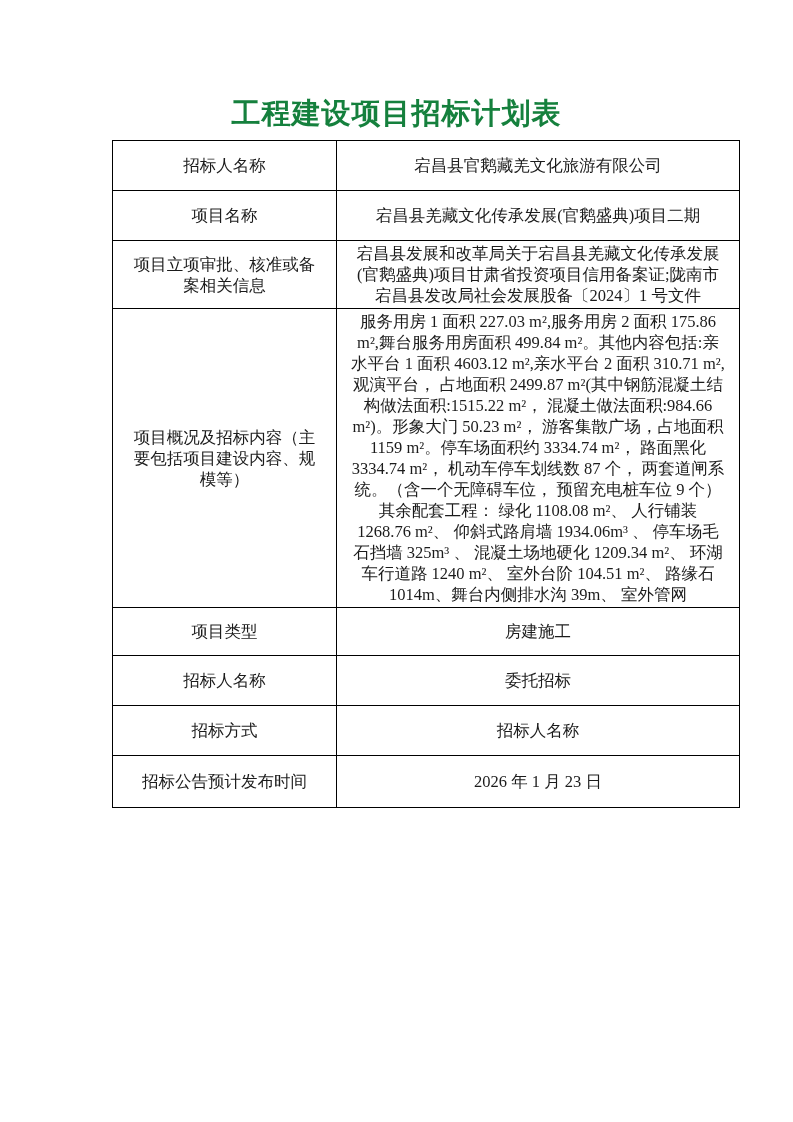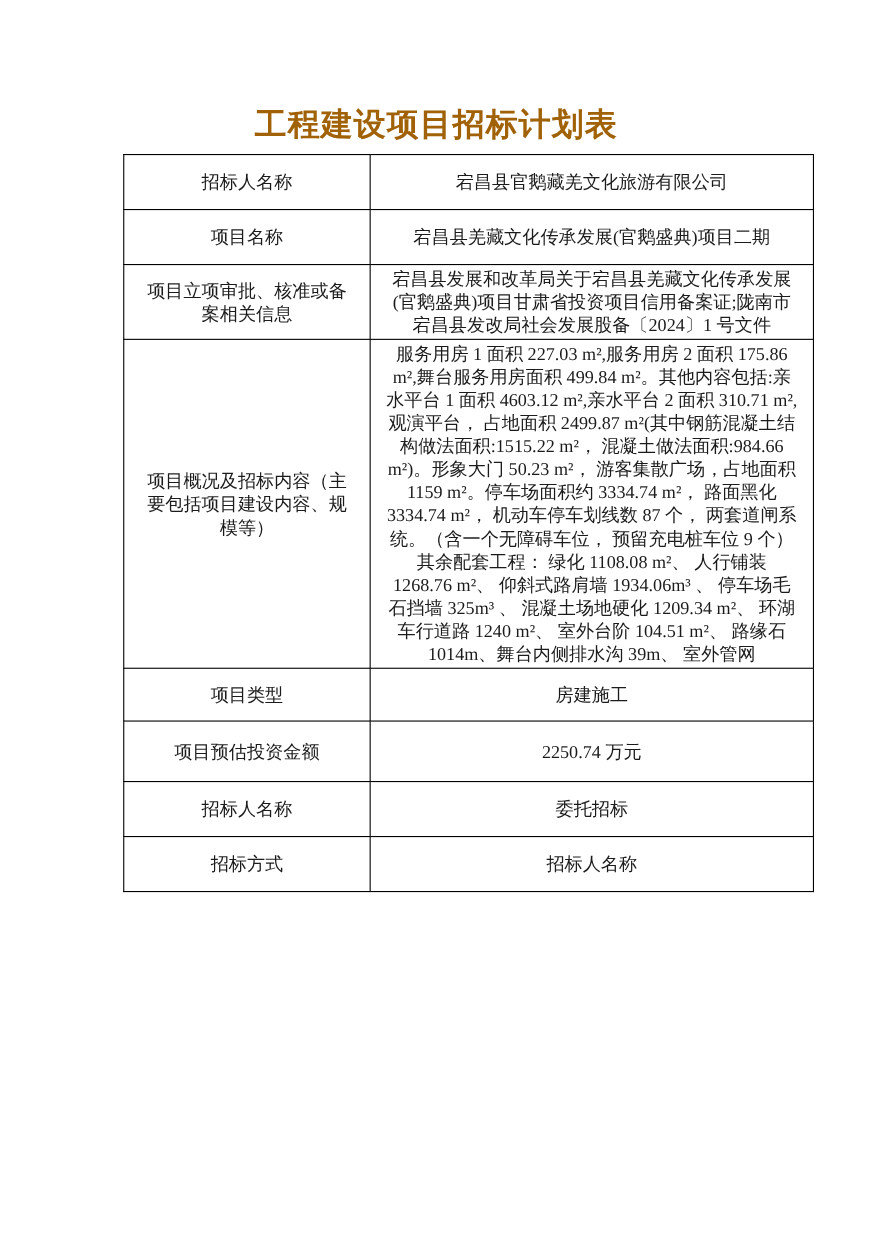--- a/index.html
+++ b/index.html
@@ -19,21 +19,21 @@
   .doc-title {
     position: absolute;
     top: 94px;
     left: 0;
     width: 100%;
     margin: 0;
     text-align: center;
     font-size: 29px;
     font-weight: bold;
     letter-spacing: 1px;
-    color: #a16207;
+    color: #15803d;
   }
   .bid-table {
     position: absolute;
     top: 140px;
     left: 112px;
     width: 569px;
     border-collapse: collapse;
     table-layout: fixed;
   }
   .bid-table td {
@@ -84,33 +84,33 @@
       <tr class="h296">
         <td class="cell-label">项目概况及招标内容（主要包括项目建设内容、规模等）</td>
         <td class="cell-value">服务用房 1 面积 227.03 m²,服务用房 2 面积 175.86 m²,舞台服务用房面积 499.84 m²。其他内容包括:亲水平台 1 面积 4603.12 m²,亲水平台 2 面积 310.71 m²,观演平台， 占地面积 2499.87 m²(其中钢筋混凝土结构做法面积:1515.22 m²， 混凝土做法面积:984.66 m²)。形象大门 50.23 m²， 游客集散广场，占地面积 1159 m²。停车场面积约 3334.74 m²， 路面黑化 3334.74 m²， 机动车停车划线数 87 个， 两套道闸系统。（含一个无障碍车位， 预留充电桩车位 9 个）其余配套工程： 绿化 1108.08 m²、 人行铺装 1268.76 m²、 仰斜式路肩墙 1934.06m³ 、 停车场毛石挡墙 325m³ 、 混凝土场地硬化 1209.34 m²、 环湖车行道路 1240 m²、 室外台阶 104.51 m²、 路缘石 1014m、舞台内侧排水沟 39m、 室外管网</td>
       </tr>
 
       <tr class="h48">
         <td class="cell-label">项目类型</td>
         <td class="cell-value">房建施工</td>
       </tr>
 
-      <tr class="h55">
-        <td class="cell-label">项目预估投资金额</td>
-        <td class="cell-value">2250.74 万元</td>
-      </tr>
 
       <tr class="h50">
         <td class="cell-label">招标人名称</td>
         <td class="cell-value">委托招标</td>
       </tr>
 
       <tr class="h50">
         <td class="cell-label">招标方式</td>
         <td class="cell-value">招标人名称</td>
       </tr>
 
+      <tr class="h52">
+        <td class="cell-label">招标公告预计发布时间</td>
+        <td class="cell-value">2026 年 1 月 23 日</td>
+      </tr>
 
 
     </tbody>
   </table>
 
 </div>
 
 </body></html>

